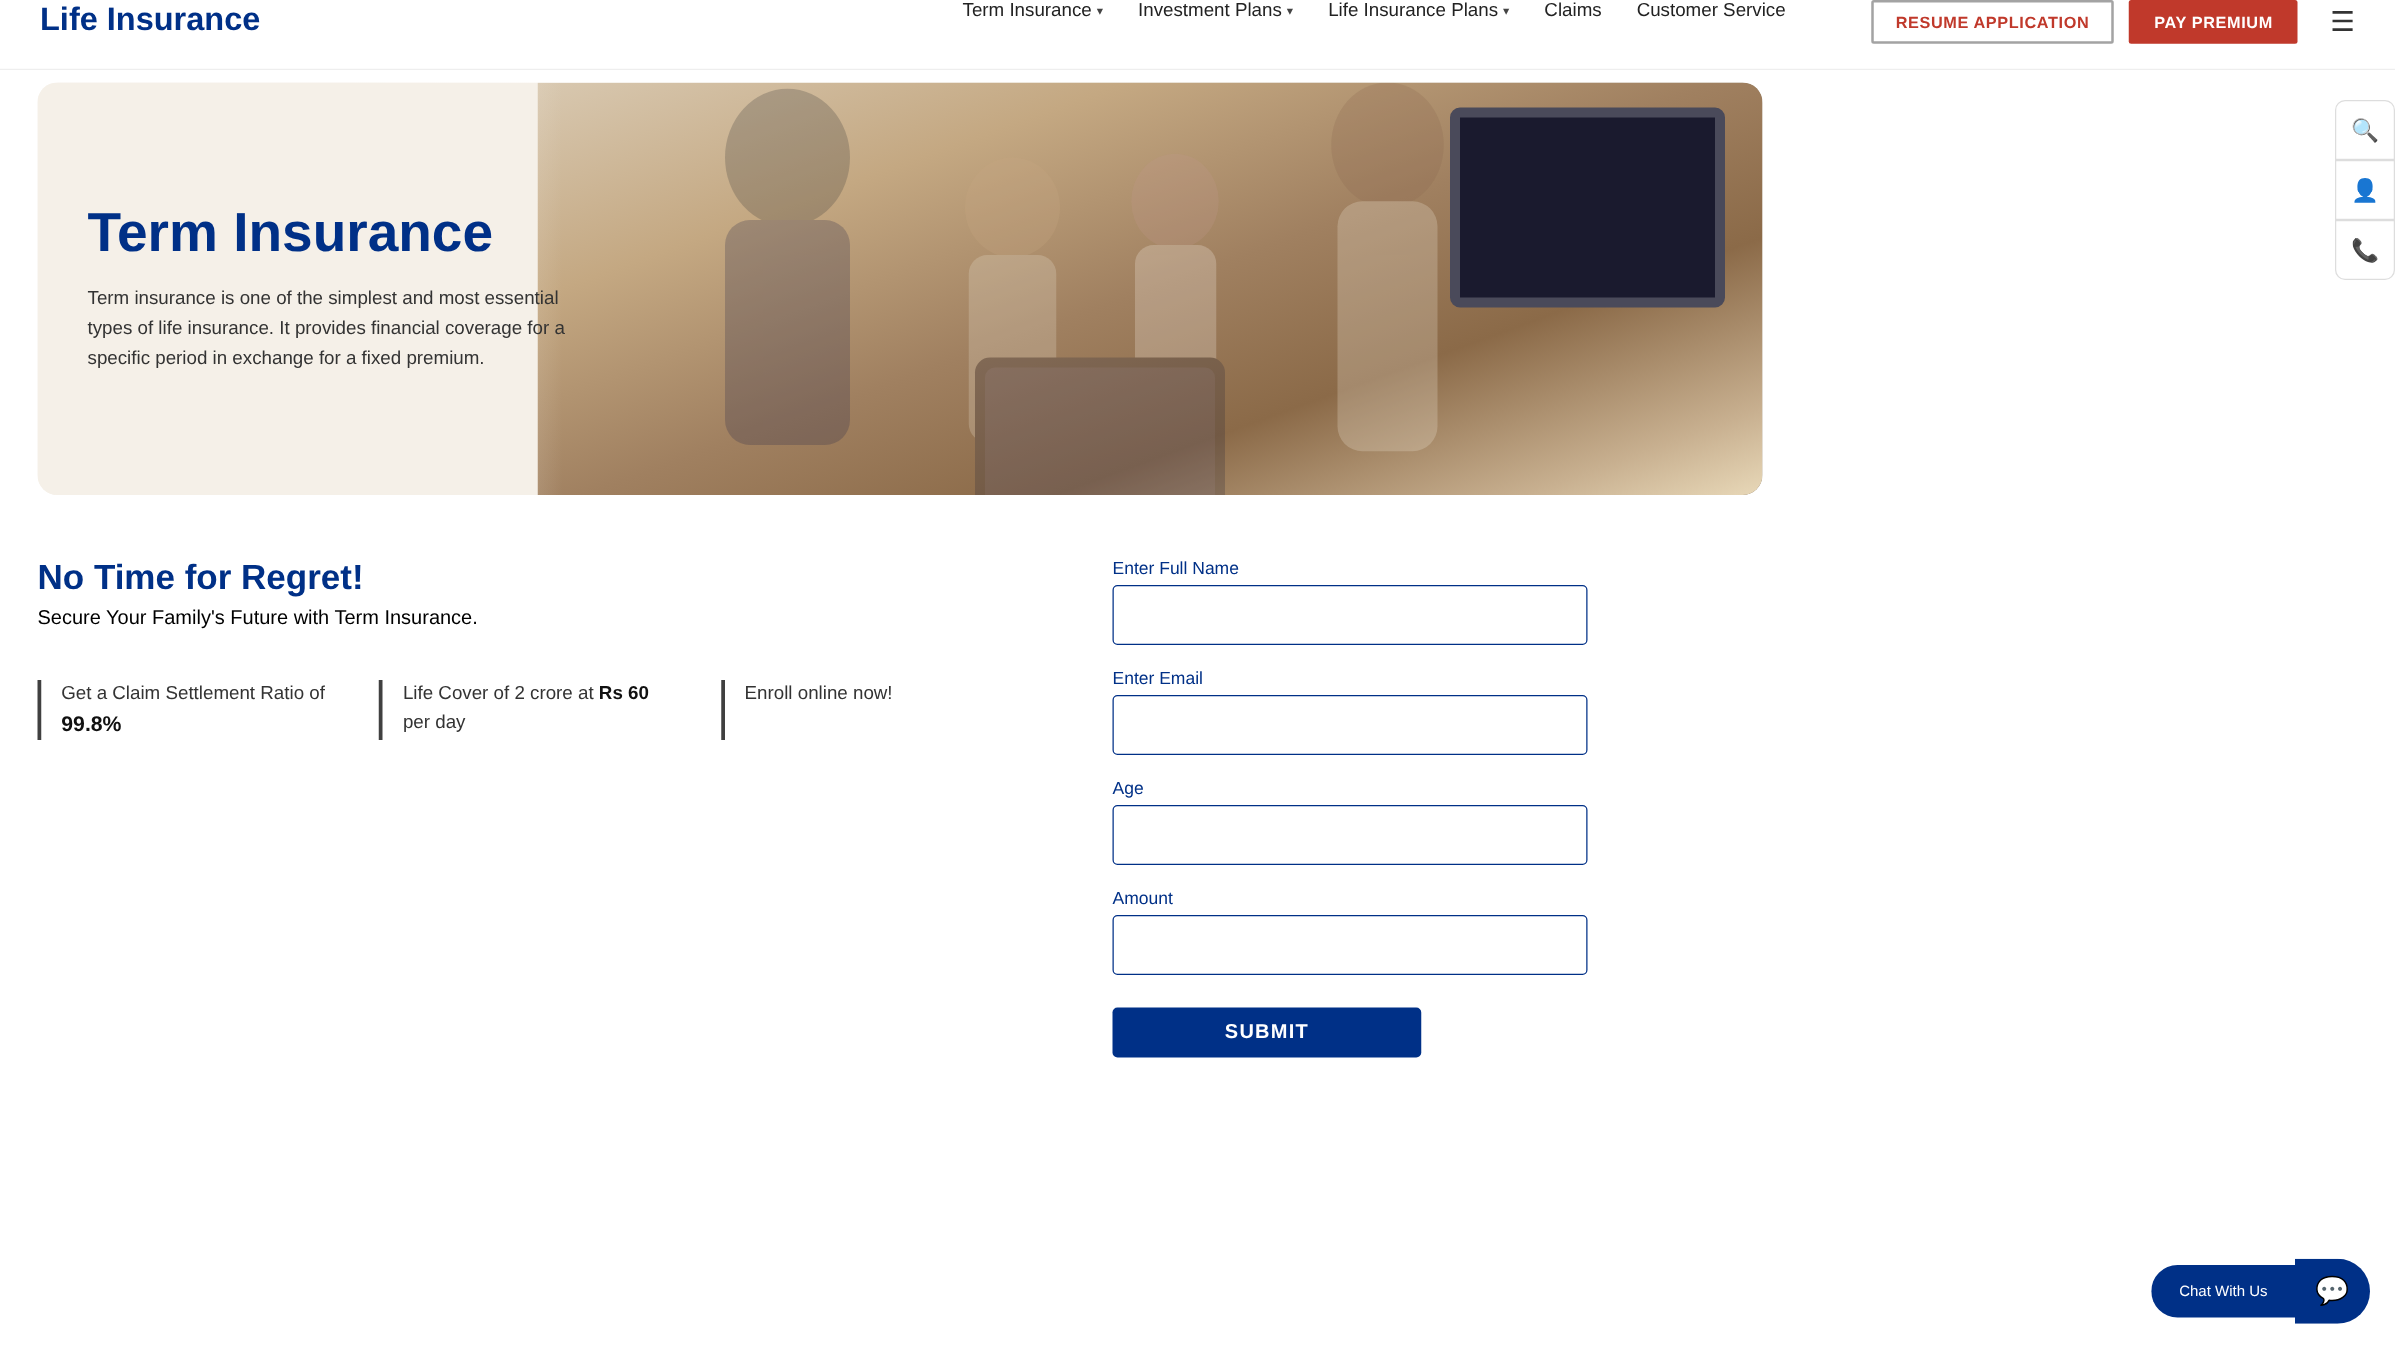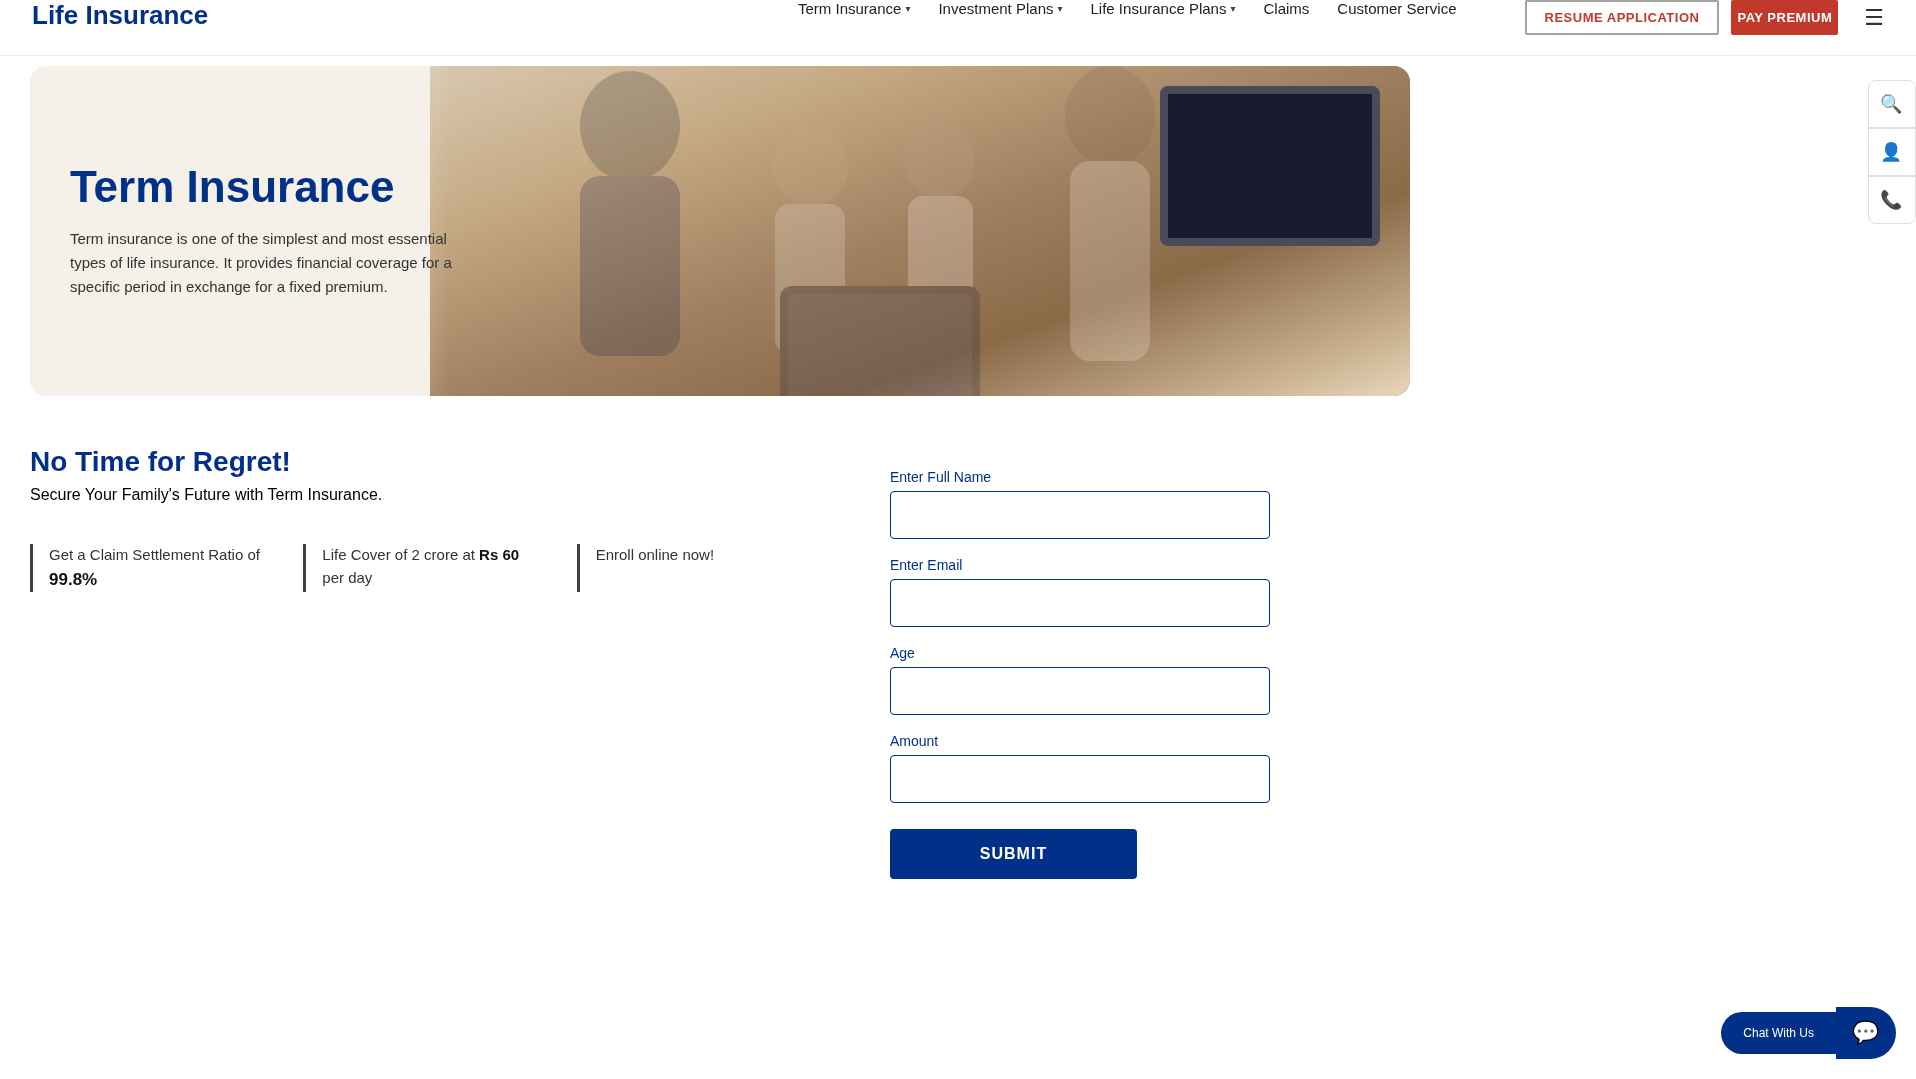--- a/index.html
+++ b/index.html
@@ -55,21 +55,21 @@
       font-size: 13px;
       font-weight: bold;
       cursor: pointer;
       border-radius: 2px;
       letter-spacing: 0.5px;
     }
     .btn-pay {
       background: #c0392b;
       color: #fff;
       border: none;
-      padding: 10px 6px;
+      padding: 10px 20px;
       font-size: 13px;
       font-weight: bold;
       cursor: pointer;
       border-radius: 2px;
       letter-spacing: 0.5px;
     }
     .hamburger {
       font-size: 22px;
       margin-left: 14px;
       cursor: pointer;
@@ -189,21 +189,20 @@
     .stat-item .highlight {
       font-weight: bold;
       color: #111;
       font-size: 17px;
     }
 
     
     .form-area {
       width: 380px;
       flex-shrink: 0;
-      margin-top: 23px;
     }
     .form-group {
       margin-bottom: 18px;
     }
     .form-label {
       display: block;
       font-size: 14px;
       color: #003087;
       margin-bottom: 6px;
       font-weight: 500;
@@ -213,21 +212,21 @@
       height: 48px;
       border: 1.5px solid #003087;
       border-radius: 4px;
       padding: 0 12px;
       font-size: 15px;
       outline: none;
       color: #333;
     }
     .btn-submit {
       width: 65%;
-      height: 50px;
+      height: 40px;
       background: #003087;
       color: #fff;
       border: none;
       border-radius: 4px;
       font-size: 16px;
       font-weight: bold;
       letter-spacing: 1px;
       cursor: pointer;
       margin-top: 8px;
     }

